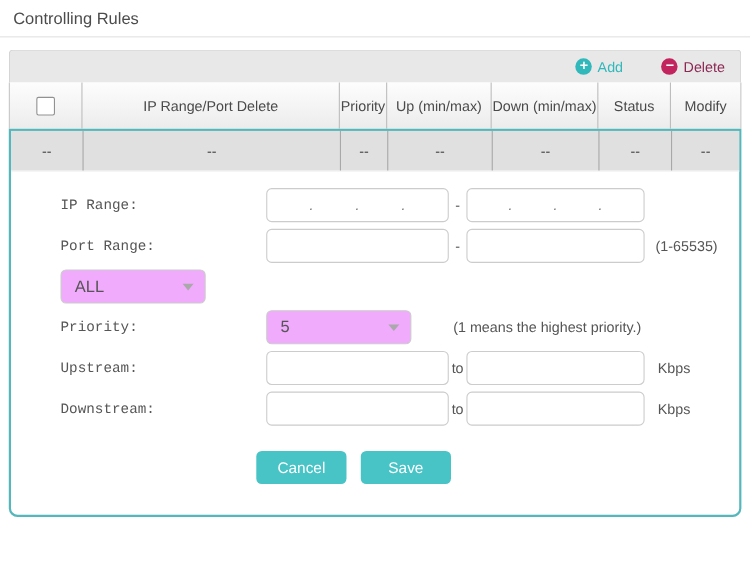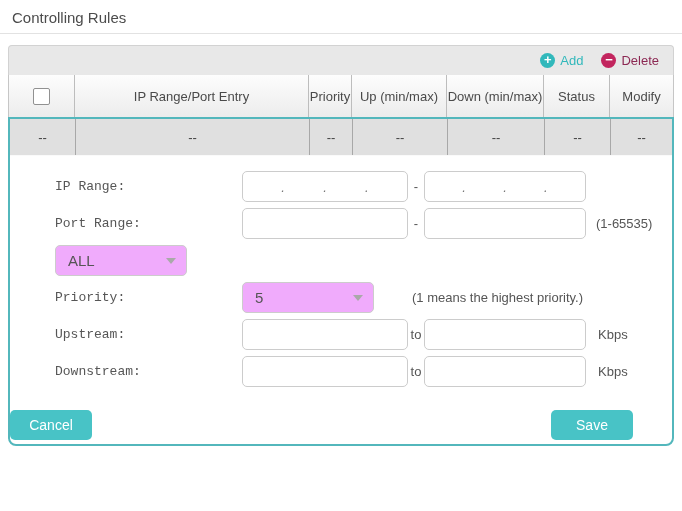--- a/index.html
+++ b/index.html
@@ -9,21 +9,21 @@
   }
   .page-title { position:absolute; left:12px; top:9px; font-size:15px; color:#4c4c4c; }
   .title-rule { position:absolute; left:0; top:33px; width:682px; height:0; border-top:1px solid #e2e2e2; }
 
   .panel { position:absolute; left:8px; top:45px; width:666px; }
 
   
   .toolbar {
     height:30px; background:#e8e8e8; border:1px solid #d2d2d2; border-bottom:none;
     border-radius:4px 4px 0 0; display:flex; justify-content:flex-end; align-items:center;
-    gap:18px; padding-right:14px; box-sizing:border-box;
+    gap:35px; padding-right:14px; box-sizing:border-box;
   }
   .tool { display:flex; align-items:center; gap:5px; cursor:pointer; }
   .circle-icon {
     width:15px; height:15px; border-radius:50%; color:#fff; font-size:13px;
     line-height:14px; text-align:center; font-weight:bold; display:inline-block;
   }
   .add-circle { background:#31b8bb; }
   .add-circle::before { content:"+"; }
   .delete-circle { background:#c2255e; }
   .delete-circle::before { content:"\2212"; line-height:13px; }
@@ -87,21 +87,21 @@
   }
 
   .enable-row { display:flex; align-items:center; gap:8px; padding-left:232px; height:32px; margin-top:2px; }
   .checkbox {
     width:15px; height:15px; border:1px solid #85c9cc; border-radius:2px; background:#fff;
     color:#2fb6b9; font-size:12px; line-height:14px; text-align:center; cursor:pointer; box-sizing:border-box;
   }
   .checkbox.checked::before { content:"\2713"; font-weight:bold; }
   .enable-label { color:#31b8bb; font-size:13px; cursor:pointer; }
 
-  .buttons-row { display:flex; justify-content:space-between; gap:13px; padding:20px 39px 4px 0; }
+  .buttons-row { display:flex; justify-content:center; gap:13px; padding:20px 39px 28px 0; }
   .btn {
     min-width:82px; height:30px; border:none; border-radius:5px; background:#48c3c6;
     color:#fff; font-size:14px; font-family:inherit; cursor:pointer;
   }
 </style>
 </head>
 <body>
 
 <div class="page">
   <div class="page-title">Controlling Rules</div>
@@ -117,21 +117,21 @@
       <div class="tool">
         <span class="circle-icon delete-circle"></span>
         <span class="delete-label">Delete</span>
       </div>
     </div>
 
     <div class="thead">
       <div class="th c0">
         <span class="hd-checkbox"></span>
       </div>
-      <div class="th c1">IP Range/Port Entry</div>
+      <div class="th c1">IP Range/Port Delete</div>
       <div class="th c2">Priority</div>
       <div class="th c3">Up (min/max)</div>
       <div class="th c4">Down (min/max)</div>
       <div class="th c5">Status</div>
       <div class="th c6">Modify</div>
     </div>
 
     <div class="editor">
 
       <div class="trow">

